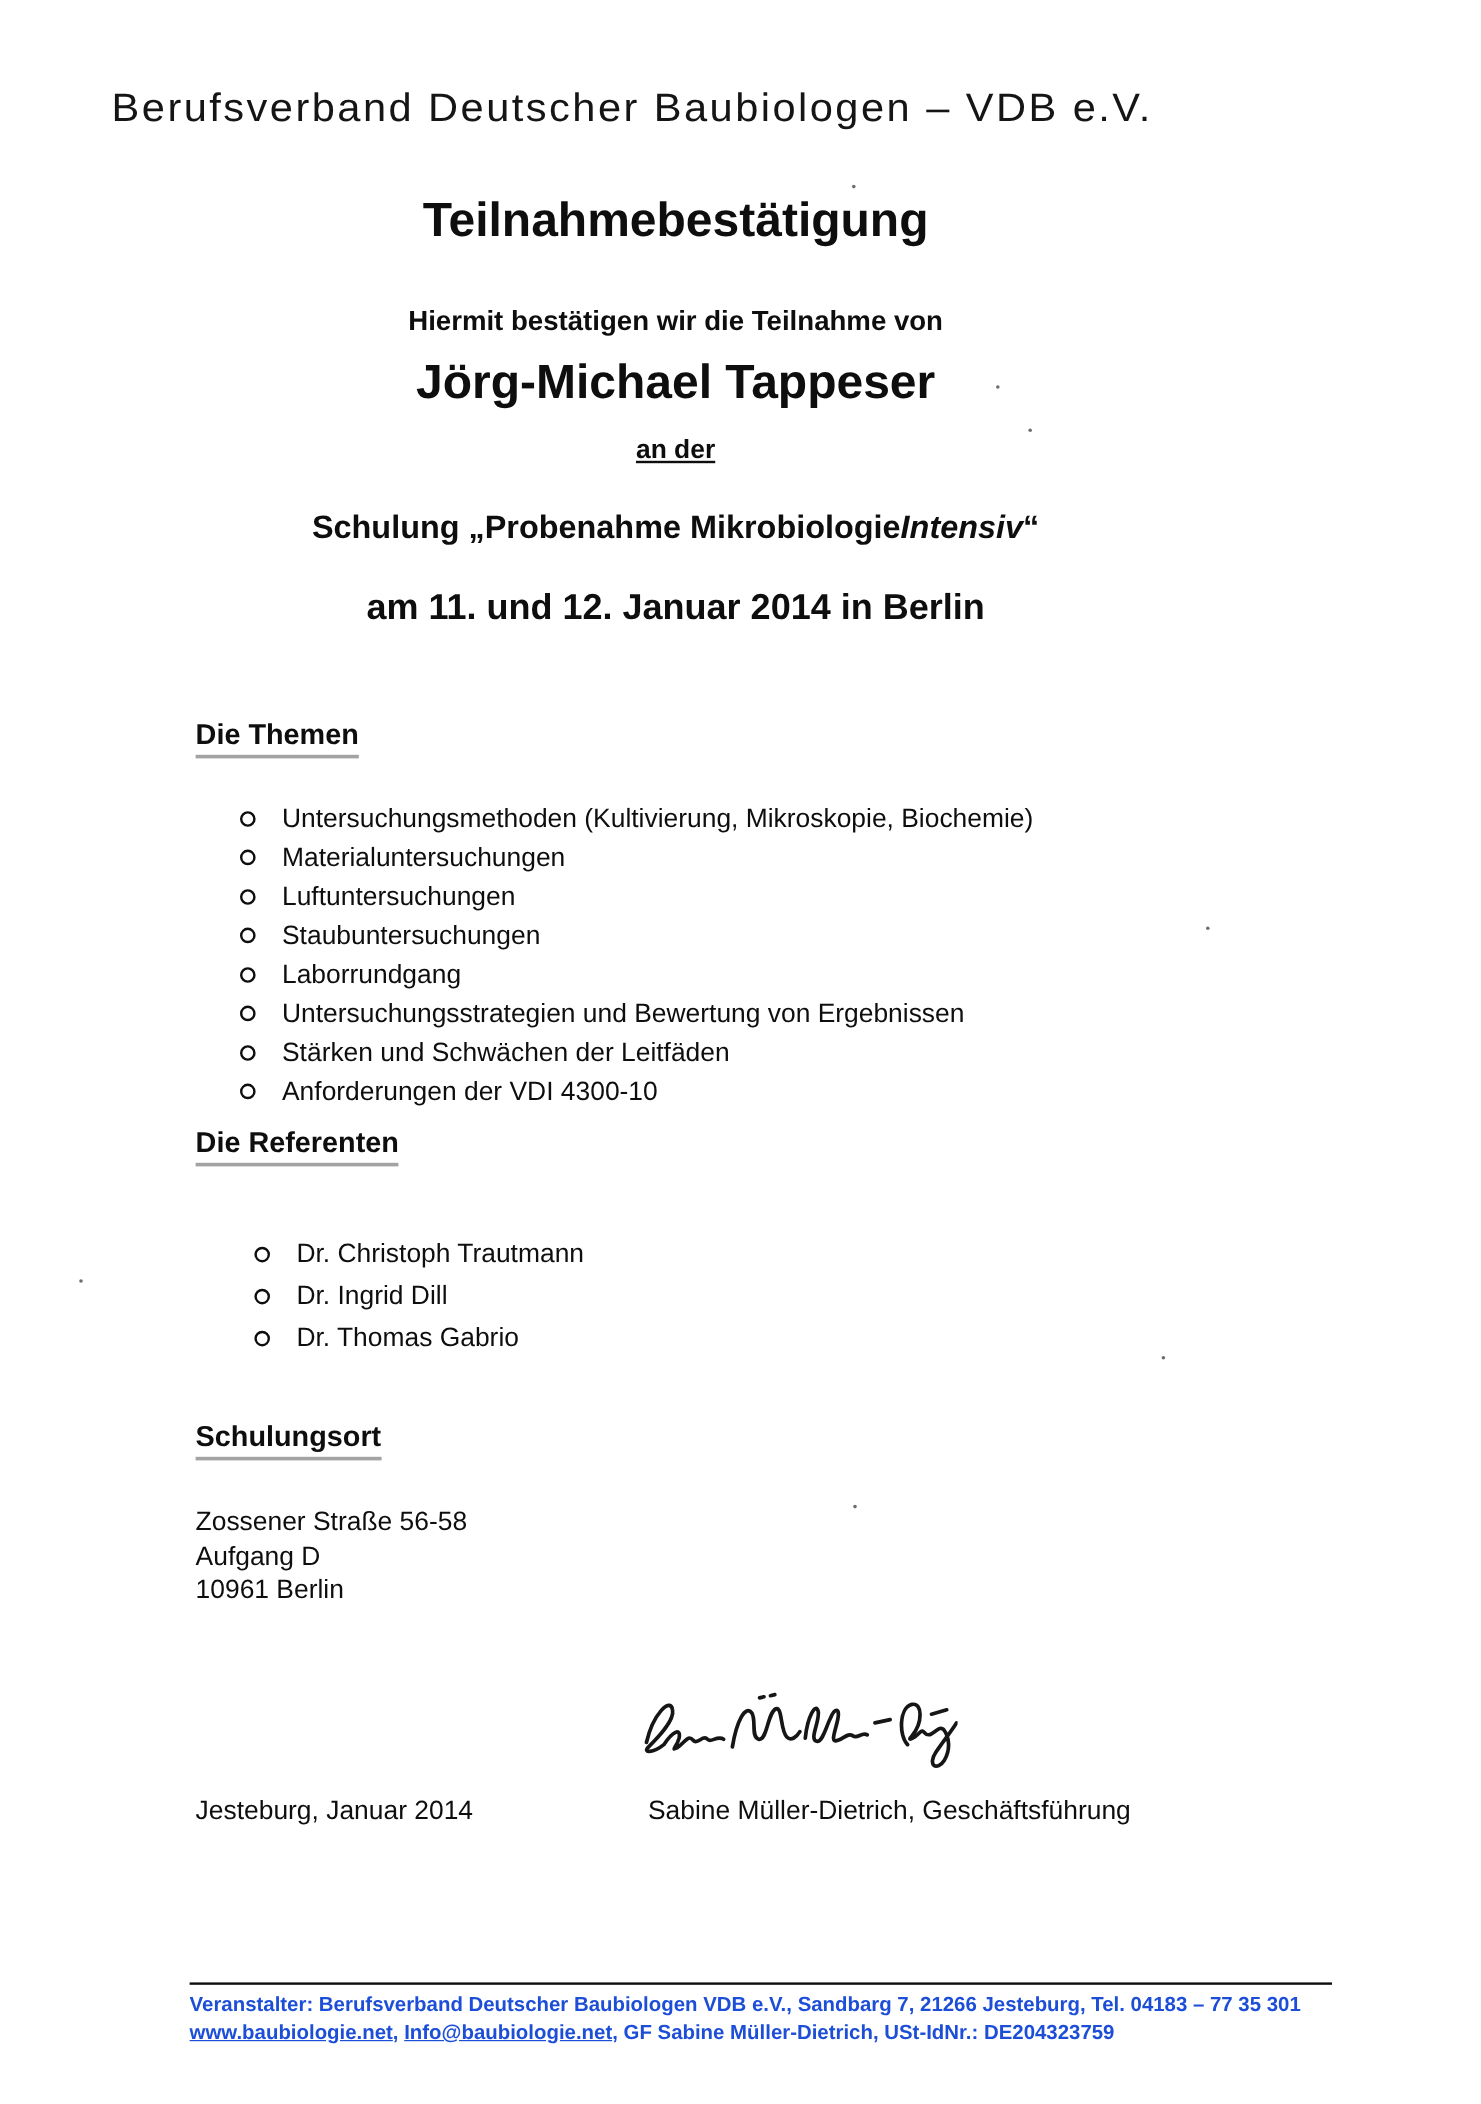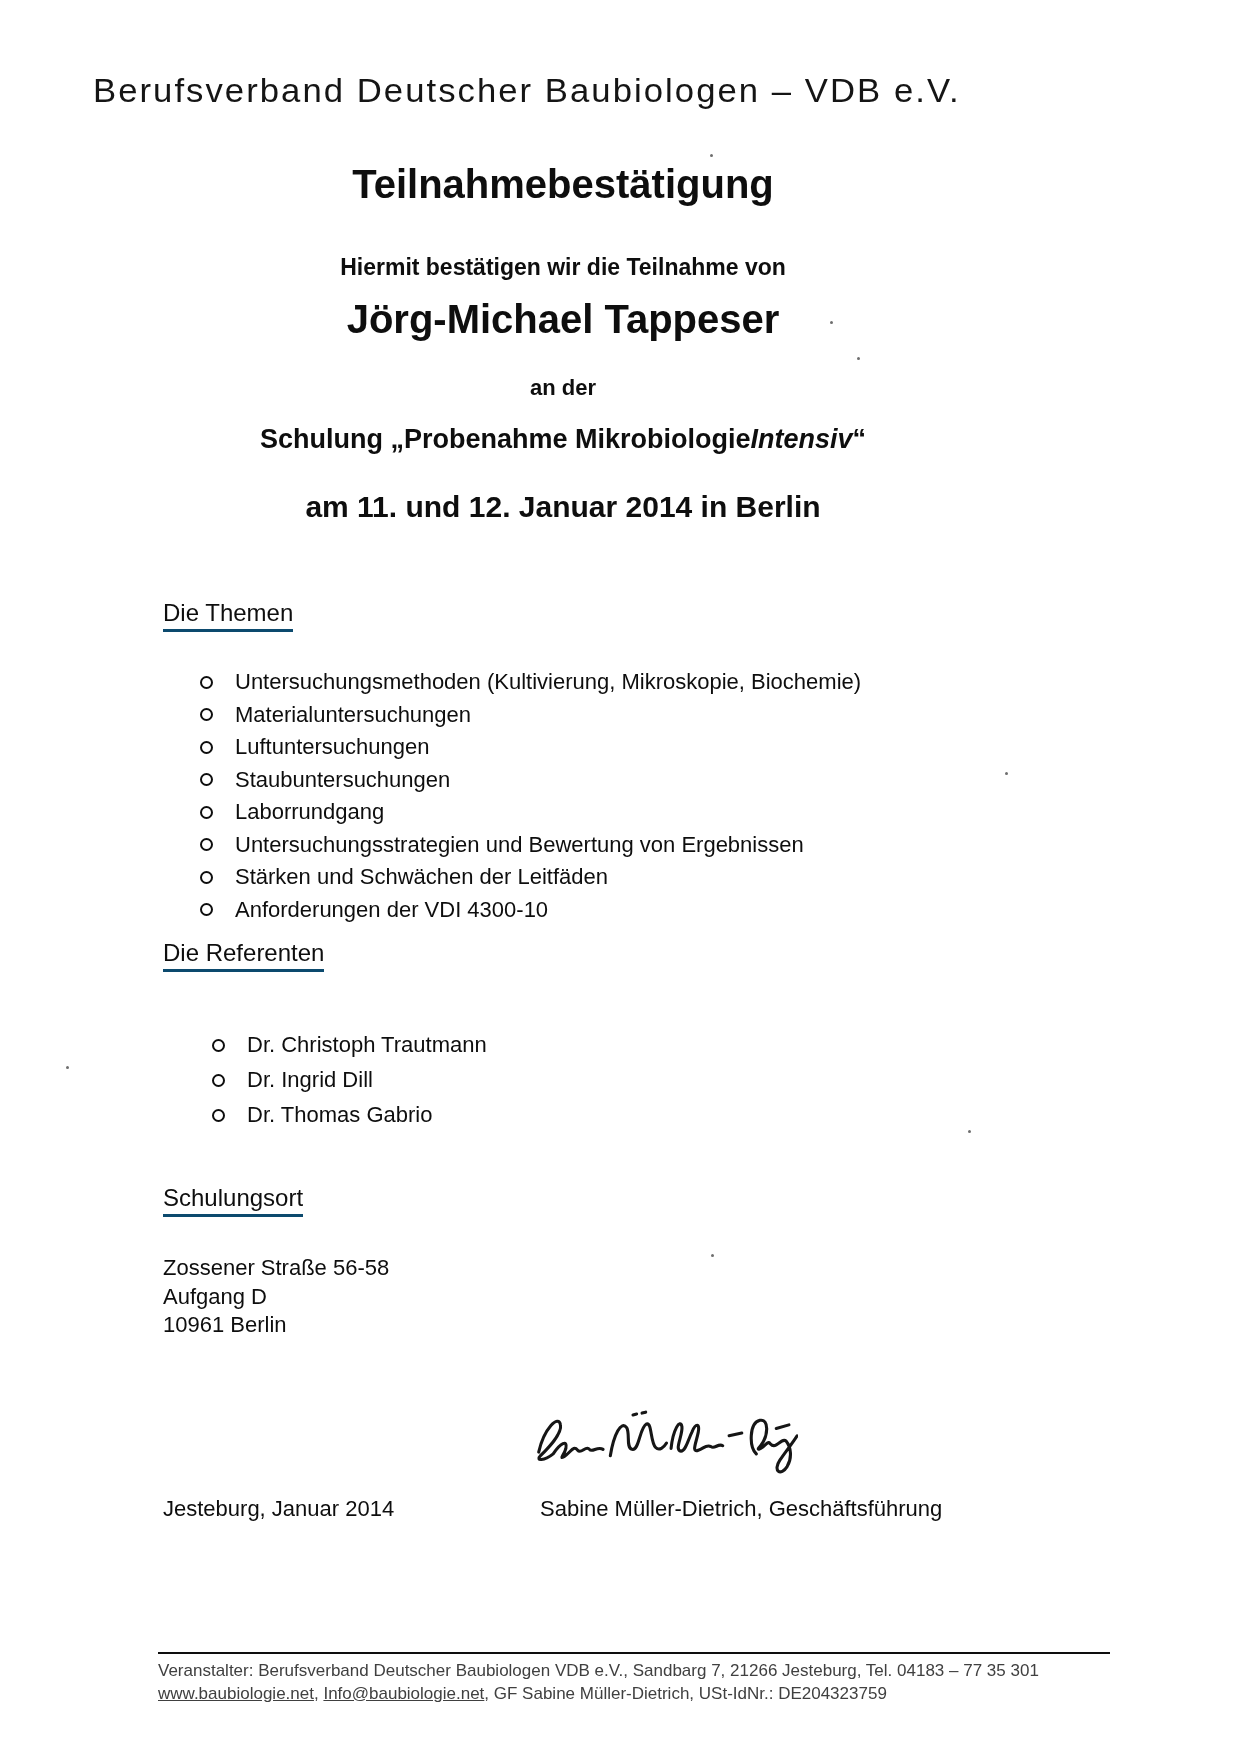--- a/index.html
+++ b/index.html
@@ -23,30 +23,30 @@
     color: #151515;
     white-space: nowrap;
     transform: scale(1.02, 0.97);
     transform-origin: left top;
   }
 
   .center-col { left: 0; width: 1126px; text-align: center; white-space: nowrap; }
   .c-title      { top: 136px; font-size: 40px; font-weight: 700; }
   .c-intro      { top: 228px; font-size: 23px; font-weight: 700; }
   .c-name       { top: 271px; font-size: 40px; font-weight: 700; }
-  .c-connector  { top: 349px; font-size: 22px; font-weight: 700; }
+  .c-connector  { top: 336px; font-size: 22px; font-weight: 700; text-decoration: underline; }
   .c-course     { top: 398px; font-size: 27px; font-weight: 700; }
   .c-course .emph { font-style: italic; }
   .c-date       { top: 464px; font-size: 30px; font-weight: 700; }
 
   .section-heading {
     left: 163px;
     font-size: 24px;
-    font-weight: 400;
-    border-bottom: 3px solid #0c4a6e;
+    font-weight: 700;
+    border-bottom: 3px solid #a3a3a3;
     padding-bottom: 2px;
     display: inline-block;
   }
   .h-topics   { top: 573px; }
   .h-speakers { top: 913px; }
   .h-venue    { top: 1158px; }
 
   ul.dotlist { list-style: none; margin: 0; padding: 0; }
   ul.dotlist li {
     font-size: 22px;
@@ -72,23 +72,23 @@
 
   .signature-svg { left: 526px; top: 1368px; }
   .place-date { left: 163px; top: 1470px; font-size: 22px; }
   .signer     { left: 540px; top: 1470px; font-size: 22px; }
 
   .footer {
     left: 158px; top: 1626px; width: 952px;
     border-top: 2px solid #0e0e0e;
     padding-top: 5px;
     font-size: 17px;
-    font-weight: 400;
+    font-weight: 700;
     line-height: 23px;
-    color: #404040;
+    color: #1d4ed8;
     white-space: nowrap;
   }
   .footer .link { text-decoration: underline; }
 
   .noise {
     position: absolute;
     width: 3px; height: 3px;
     background: #4a4a4a;
     border-radius: 50%;
     opacity: 0.8;

